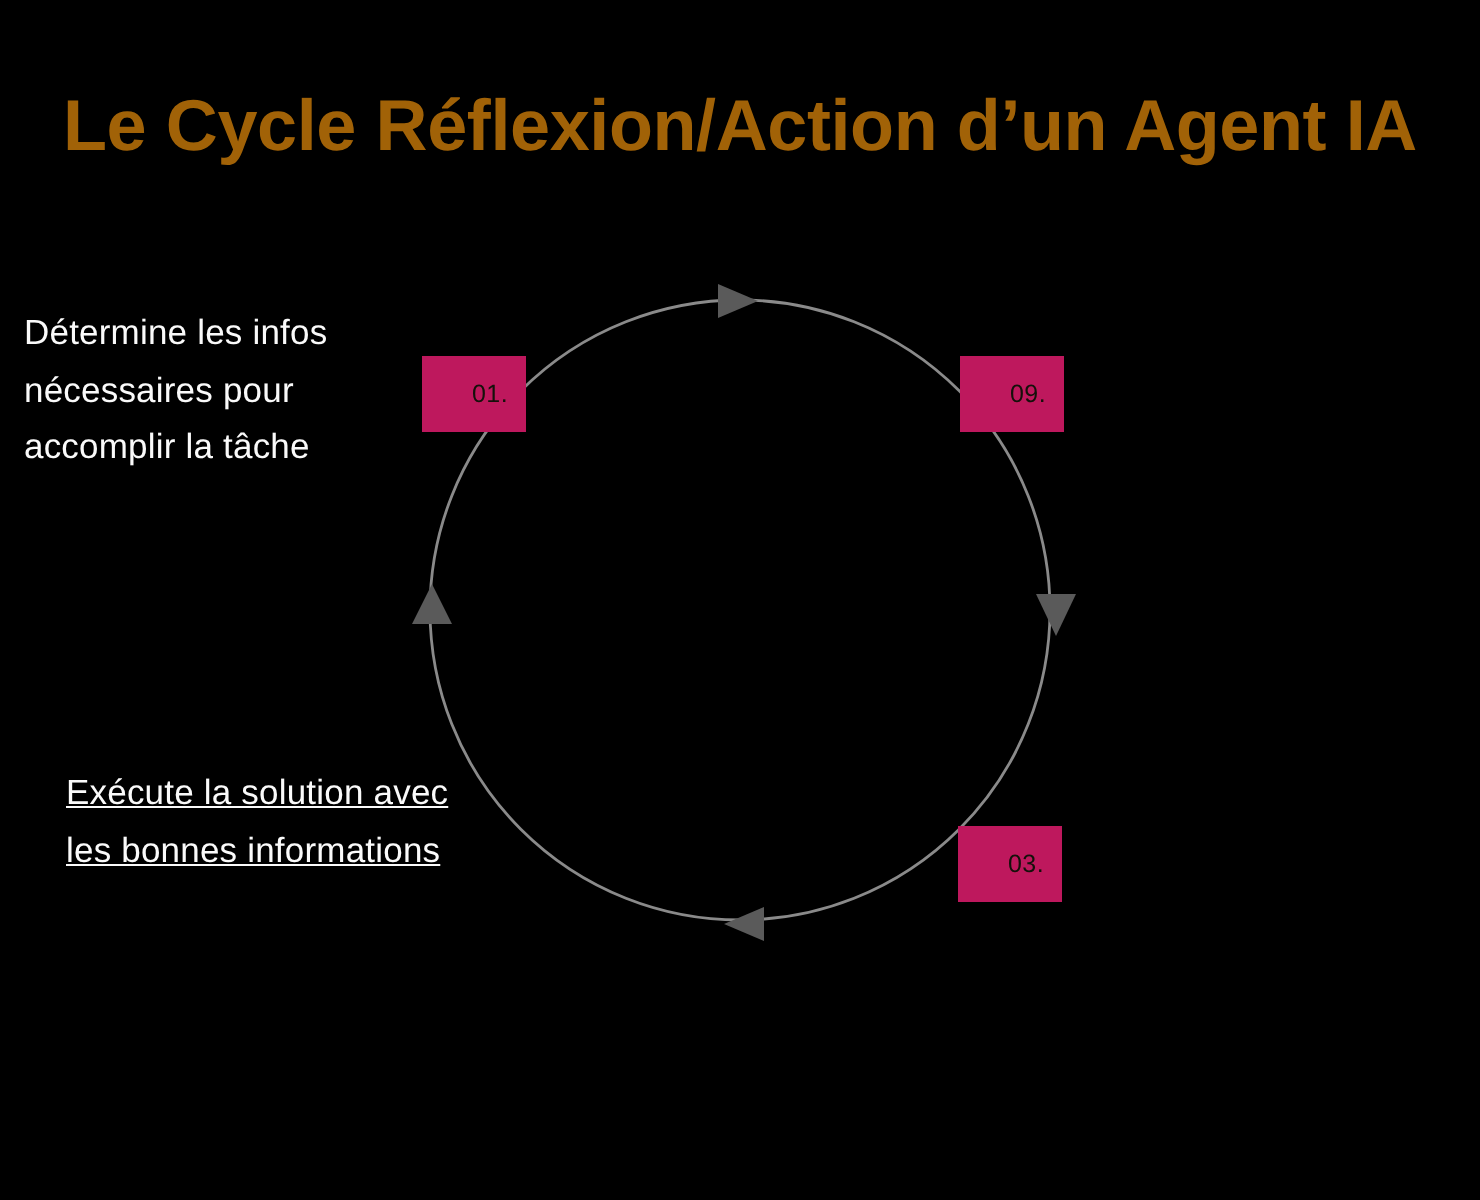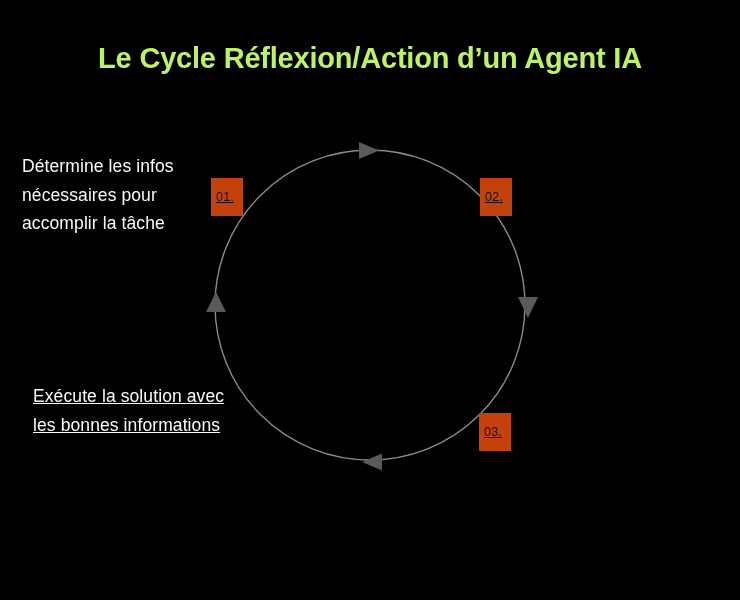--- a/index.html
+++ b/index.html
@@ -24,24 +24,24 @@
     height: 600px;
   }
 
   
   #page-title {
     position: absolute;
     top: 40px;
     left: 0;
     width: 740px;
     text-align: center;
-    font-size: 29px;
+    font-size: 36px;
     font-weight: bold;
     letter-spacing: -0.2px;
-    color: #bef264;
+    color: #a16207;
     line-height: 1.25;
   }
 
   
   #cycle-diagram {
     position: absolute;
     left: 0;
     top: 0;
     width: 740px;
     height: 600px;
@@ -49,50 +49,49 @@
 
   #cycle-svg {
     position: absolute;
     left: 0;
     top: 0;
   }
 
   
   .step-badge {
     position: absolute;
-    width: 32px;
+    width: 52px;
     height: 38px;
-    background: #c2410c;
+    background: #be185d;
     color: #14110a;
     font-size: 12.5px;
     font-weight: normal;
     letter-spacing: 0.2px;
     display: flex;
     align-items: center;
     justify-content: flex-end;
     padding-right: 9px;
     font-family: "Liberation Sans", sans-serif;
-    text-decoration: underline;
   }
 
   #badge-01 { left: 211px; top: 178px; }
   #badge-02 { left: 480px; top: 178px; }
   #badge-03 { left: 479px; top: 413px; }
   #badge-04 { left: 213px; top: 413px; }
 
   
   .step-text {
     position: absolute;
     font-size: 17.5px;
     line-height: 28.5px;
     color: #fafafa;
     letter-spacing: 0.1px;
   }
 
-  #text-01 { left: 22px;  top: 152px; width: 200px; }
+  #text-01 { left: 12px;  top: 152px; width: 200px; }
   #text-02 { left: 546px; top: 138px; width: 180px; }
   #text-03 { left: 546px; top: 389px; width: 182px; }
   #text-04 { left: 33px;  top: 382px; width: 200px; text-decoration: underline; }
 </style>
 </head>
 <body>
 
 <div id="stage">
 
   <div id="page-title">Le Cycle Réflexion/Action d’un Agent IA</div>
@@ -107,21 +106,21 @@
 
       <polygon points="518,297 538,297 528,318" fill="#5a5a5a"></polygon>
 
       <polygon points="362,462 382,453.5 382,470.5" fill="#5a5a5a"></polygon>
 
       <polygon points="216,292 226,312 206,312" fill="#5a5a5a"></polygon>
     </svg>
 
     <div class="step-badge" id="badge-01">01.</div>
 
-    <div class="step-badge" id="badge-02">02.</div>
+    <div class="step-badge" id="badge-02">09.</div>
 
     <div class="step-badge" id="badge-03">03.</div>
 
 
     <div class="step-text" id="text-01">Détermine les infos nécessaires pour accomplir la tâche</div>
 
 
 
     <div class="step-text" id="text-04">Exécute la solution avec les bonnes informations</div>
 

